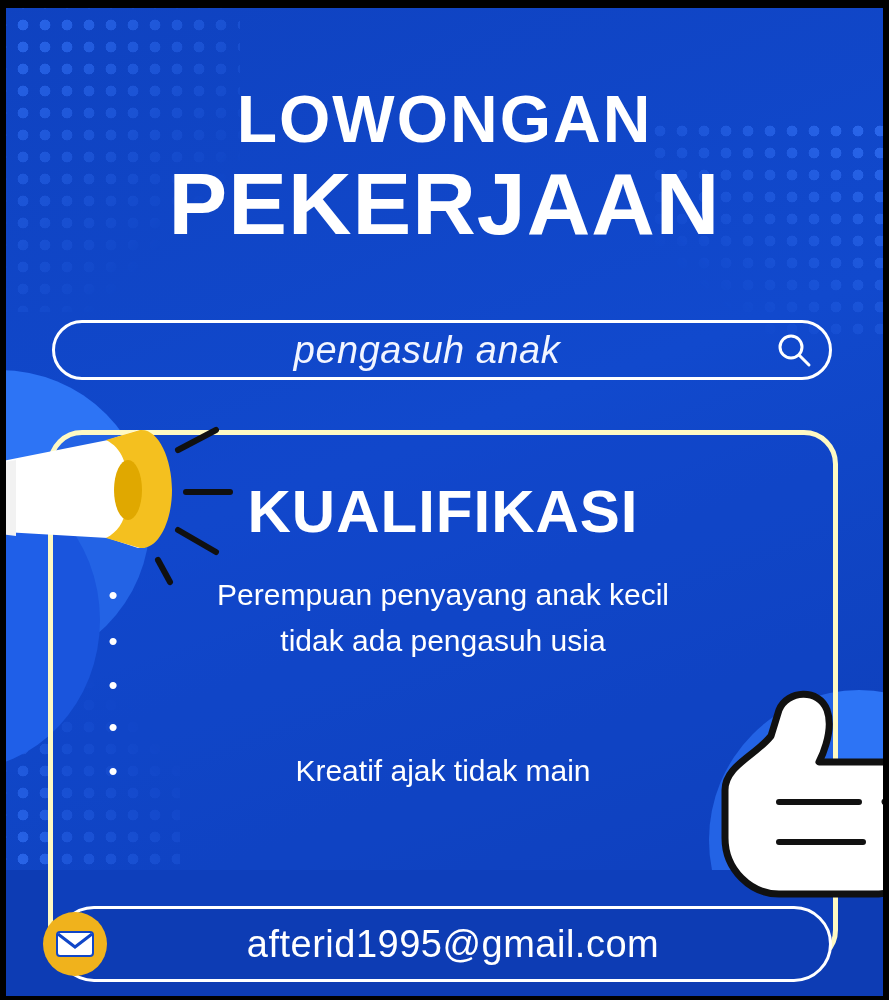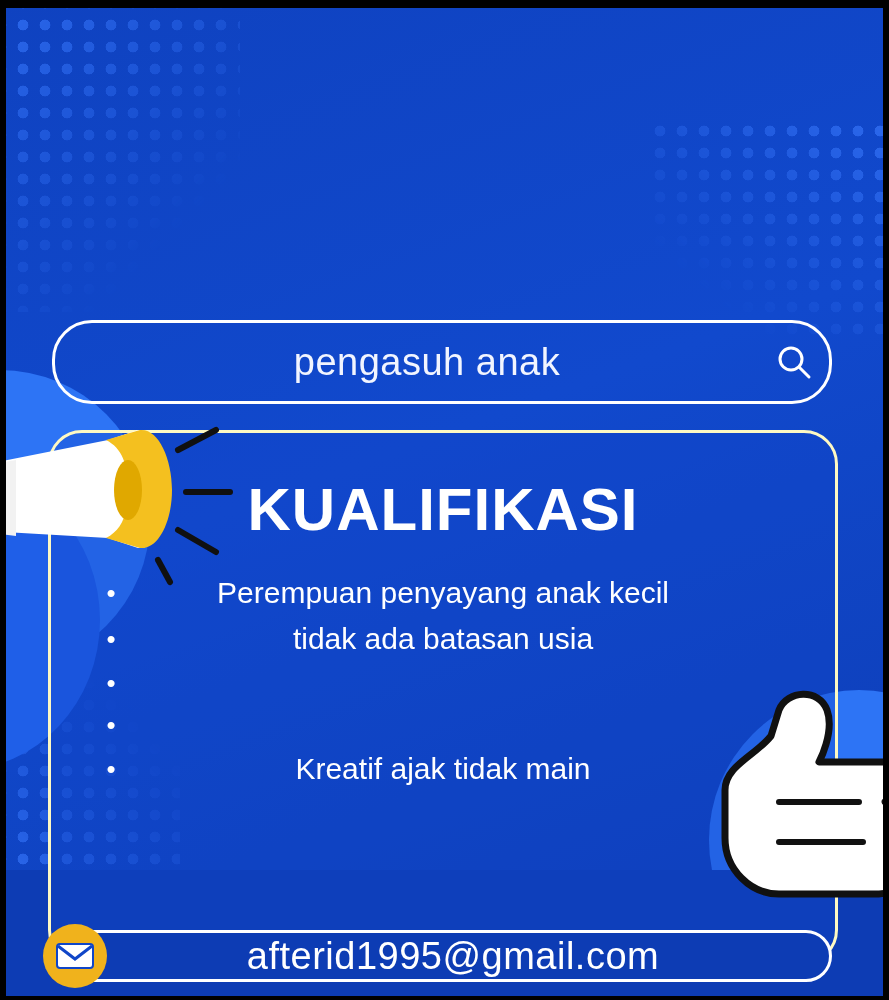--- a/index.html
+++ b/index.html
@@ -106,27 +106,28 @@
     margin-top: 6px;
     text-transform: uppercase;
   }
 
   
   .search-pill {
     position: absolute;
     left: 52px;
     top: 320px;
     width: 780px;
-    height: 84px;
+    height: 60px;
     border: 3px solid #ffffff;
     border-radius: 40px;
     box-sizing: border-box;
     z-index: 7;
     display: flex;
     align-items: center;
+    font-style: italic;
   }
   .search-text {
     flex: 1;
     text-align: center;
     color: #f2f5ff;
     font-size: 38px;
     padding-left: 40px;
     letter-spacing: .5px;
   }
   .search-icon {
@@ -136,21 +137,21 @@
     justify-content: center;
   }
 
   
   .card {
     position: absolute;
     left: 48px;
     top: 430px;
     width: 790px;
     height: 534px;
-    border: 3px solid #fef9c3;
+    border: 5px solid #fef9c3;
     border-radius: 34px;
     box-sizing: border-box;
     z-index: 5;
     background: rgba(16,70,200,0.35);
   }
   .card-title {
     color: #ffffff;
     font-weight: bold;
     font-size: 60px;
     letter-spacing: 1px;
@@ -182,21 +183,21 @@
     text-align: center;
     padding-right: 120px;
   }
 
   
   .email-bar {
     position: absolute;
     left: 56px;
     bottom: 18px;
     width: 776px;
-    height: 52px;
+    height: 76px;
     border: 3px solid #ffffff;
     border-radius: 40px;
     box-sizing: border-box;
     z-index: 8;
     display: flex;
     align-items: center;
     background: #0d3cb4;
   }
   .email-icon {
     width: 64px;
@@ -262,41 +263,45 @@
 
   <div class="bg-deep"></div>
   <div class="dots dots-tl"></div>
   <div class="dots dots-tr"></div>
   <div class="dots dots-bl"></div>
   <div class="blob blob-left-light"></div>
   <div class="blob blob-left-lighter"></div>
   <div class="blob blob-right-light"></div>
   <div class="strip-bottom"></div>
 
+  <div class="titles">
+    <div class="title-1">LOWONGAN</div>
+    <div class="title-2">PEKERJAAN</div>
+  </div>
 
   <div class="search-pill">
     <div class="search-text">pengasuh anak</div>
     <div class="search-icon">
       <svg width="44" height="44" viewBox="0 0 44 44" aria-hidden="true">
         <circle cx="19" cy="19" r="11" fill="none" stroke="#ffffff" stroke-width="3"></circle>
         <line x1="27" y1="27" x2="37" y2="37" stroke="#ffffff" stroke-width="3" stroke-linecap="round"></line>
       </svg>
     </div>
   </div>
 
   <div class="card">
     <div class="card-title">KUALIFIKASI</div>
     <ul class="qual-list">
       <li>
         <span class="bullet">•</span>
         <span class="qual-text">Perempuan penyayang anak kecil</span>
       </li>
       <li>
         <span class="bullet">•</span>
-        <span class="qual-text">tidak ada batasan usia</span>
+        <span class="qual-text">tidak ada pengasuh usia</span>
       </li>
       <li>
         <span class="bullet">•</span>
       </li>
       <li>
         <span class="bullet">•</span>
       </li>
       <li>
         <span class="bullet">•</span>
         <span class="qual-text">Kreatif ajak tidak main</span>

